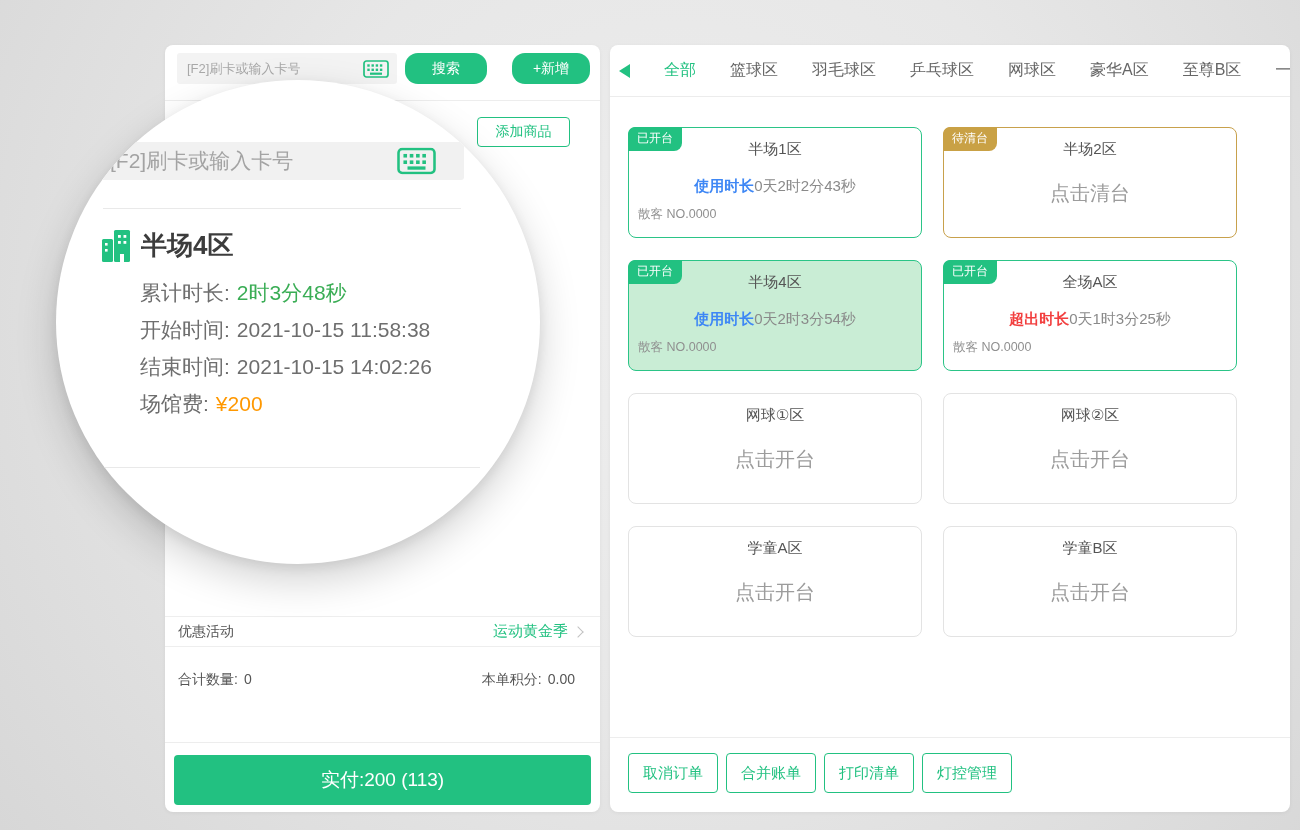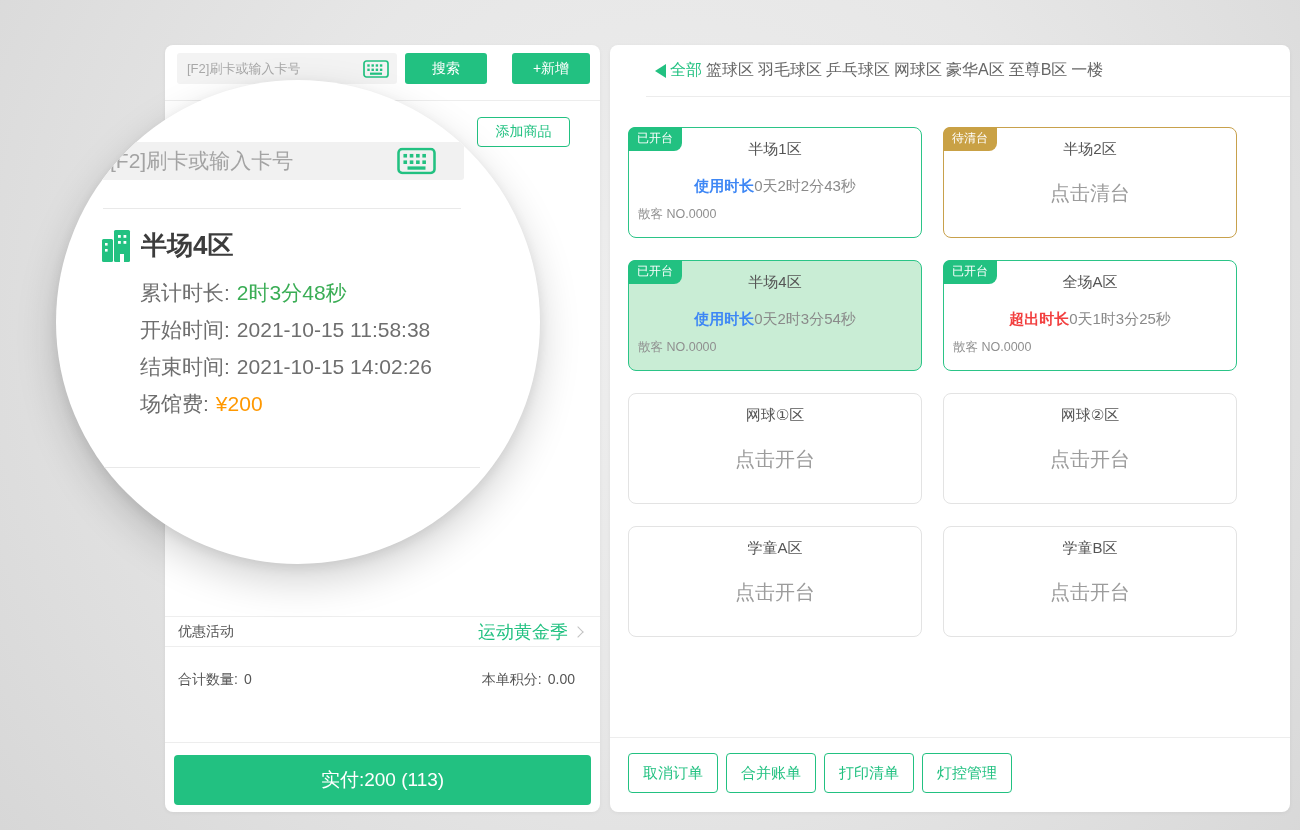--- a/index.html
+++ b/index.html
@@ -18,46 +18,46 @@
   .panel-left{left:165px;width:435px;}
   .panel-right{left:610px;width:680px;}
 
   
   .search-row{position:absolute;top:8px;left:0;right:0;height:31px;}
   .search-input{position:absolute;left:12px;top:0;width:220px;height:31px;background:#f3f3f3;
     border-radius:3px;display:flex;align-items:center;padding:0 8px 0 10px;cursor:text;}
   .search-input .ph{font-size:13px;color:#a8a8a8;flex:1;white-space:nowrap;overflow:hidden;}
   .kb-icon{color:var(--primary);display:inline-flex;flex:0 0 auto;}
   .btn-solid{position:absolute;top:0;height:31px;background:var(--primary);color:#fff;border:none;
-    border-radius:3px;font-size:14px;cursor:pointer;font-family:inherit;}
+    border-radius:13px;font-size:14px;cursor:pointer;font-family:inherit;}
   .btn-search{left:240px;width:82px;}
   .btn-add{left:347px;width:78px;}
   .hdiv{position:absolute;left:0;right:0;height:1px;background:#ededed;}
   .btn-outline{position:absolute;background:#fff;border:1px solid var(--primary);color:var(--primary);
     border-radius:4px;font-size:14px;cursor:pointer;font-family:inherit;}
   .btn-add-product{top:72px;left:312px;width:93px;height:30px;}
 
   
   .promo-row{position:absolute;top:571px;left:0;right:0;height:31px;border-top:1px solid #eee;
     border-bottom:1px solid #eee;display:flex;align-items:center;padding:0 18px 0 13px;}
   .promo-label{font-size:14px;color:#555;}
-  .promo-link{margin-left:auto;display:flex;align-items:center;gap:6px;font-size:18px;
+  .promo-link{margin-left:auto;display:flex;align-items:center;gap:6px;font-size:15px;
     color:var(--primary);cursor:pointer;}
   .chev{width:8px;height:8px;border-top:1.6px solid #c2c2c2;border-right:1.6px solid #c2c2c2;
     transform:rotate(45deg);display:inline-block;}
   .totals{position:absolute;top:620px;left:13px;right:25px;}
   .trow{display:flex;justify-content:space-between;height:30px;align-items:center;font-size:14px;color:#555;}
   .trow .v{margin-left:6px;}
   .red-text{color:var(--red);}
   .pay-btn{position:absolute;left:9px;top:710px;width:417px;height:50px;background:var(--primary);
     color:#fff;border:none;border-radius:4px;font-size:19px;cursor:pointer;font-family:inherit;}
 
   
   .tabbar{position:absolute;top:0;left:0;right:0;height:52px;border-bottom:1px solid #ececec;
-    display:flex;align-items:center;padding-left:9px;gap:4px;overflow:hidden;margin-left:36px;}
+    display:flex;align-items:center;padding-left:9px;gap:34px;overflow:hidden;}
   .tri-left{width:0;height:0;border-top:7px solid transparent;border-bottom:7px solid transparent;
     border-right:11px solid var(--primary);flex:0 0 auto;cursor:pointer;}
   .tab{font-size:16px;color:#666;cursor:pointer;white-space:nowrap;}
   .tab.active{color:var(--primary);}
   .cards{position:absolute;top:82px;left:18px;width:609px;display:grid;
     grid-template-columns:294px 294px;column-gap:21px;row-gap:22px;}
   .card{position:relative;height:111px;background:#fff;border:1px solid #e3e3e3;border-radius:8px;cursor:pointer;}
   .card.open{border-color:#2bc487;}
   .card.open-active{border-color:#2bc487;background:var(--card-active-bg);}
   .card.clean{border-color:#c8a14c;}

